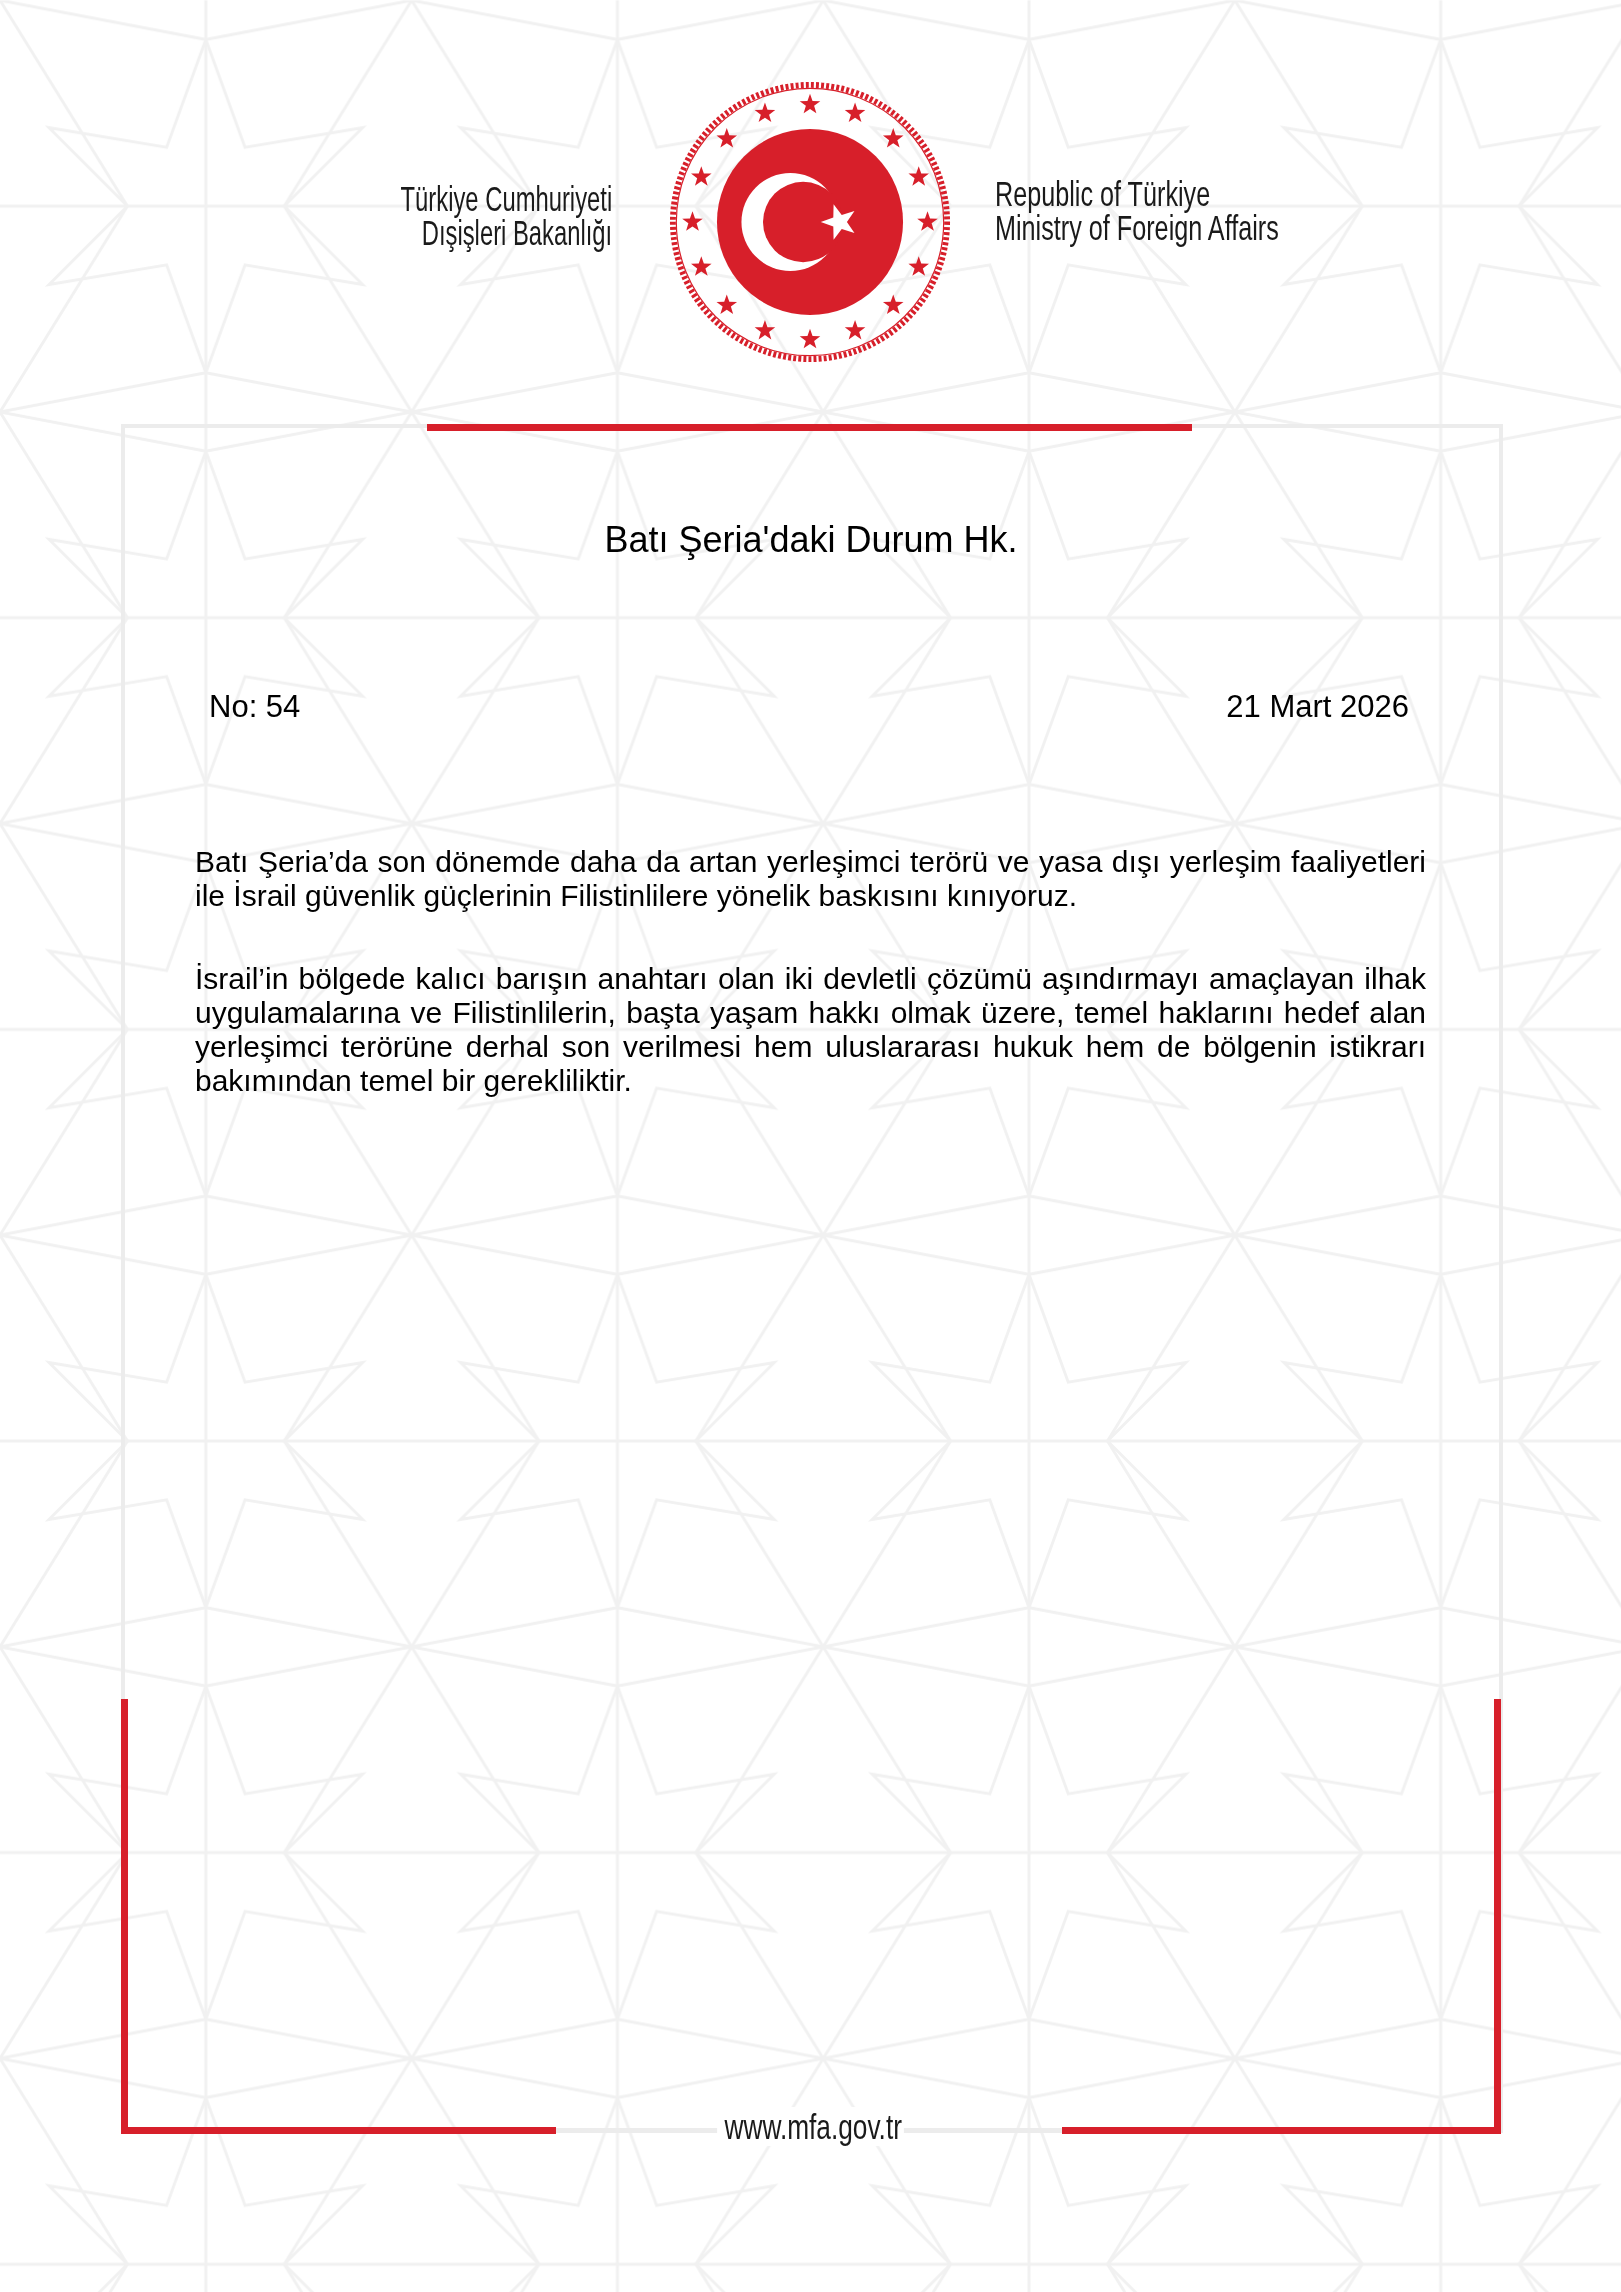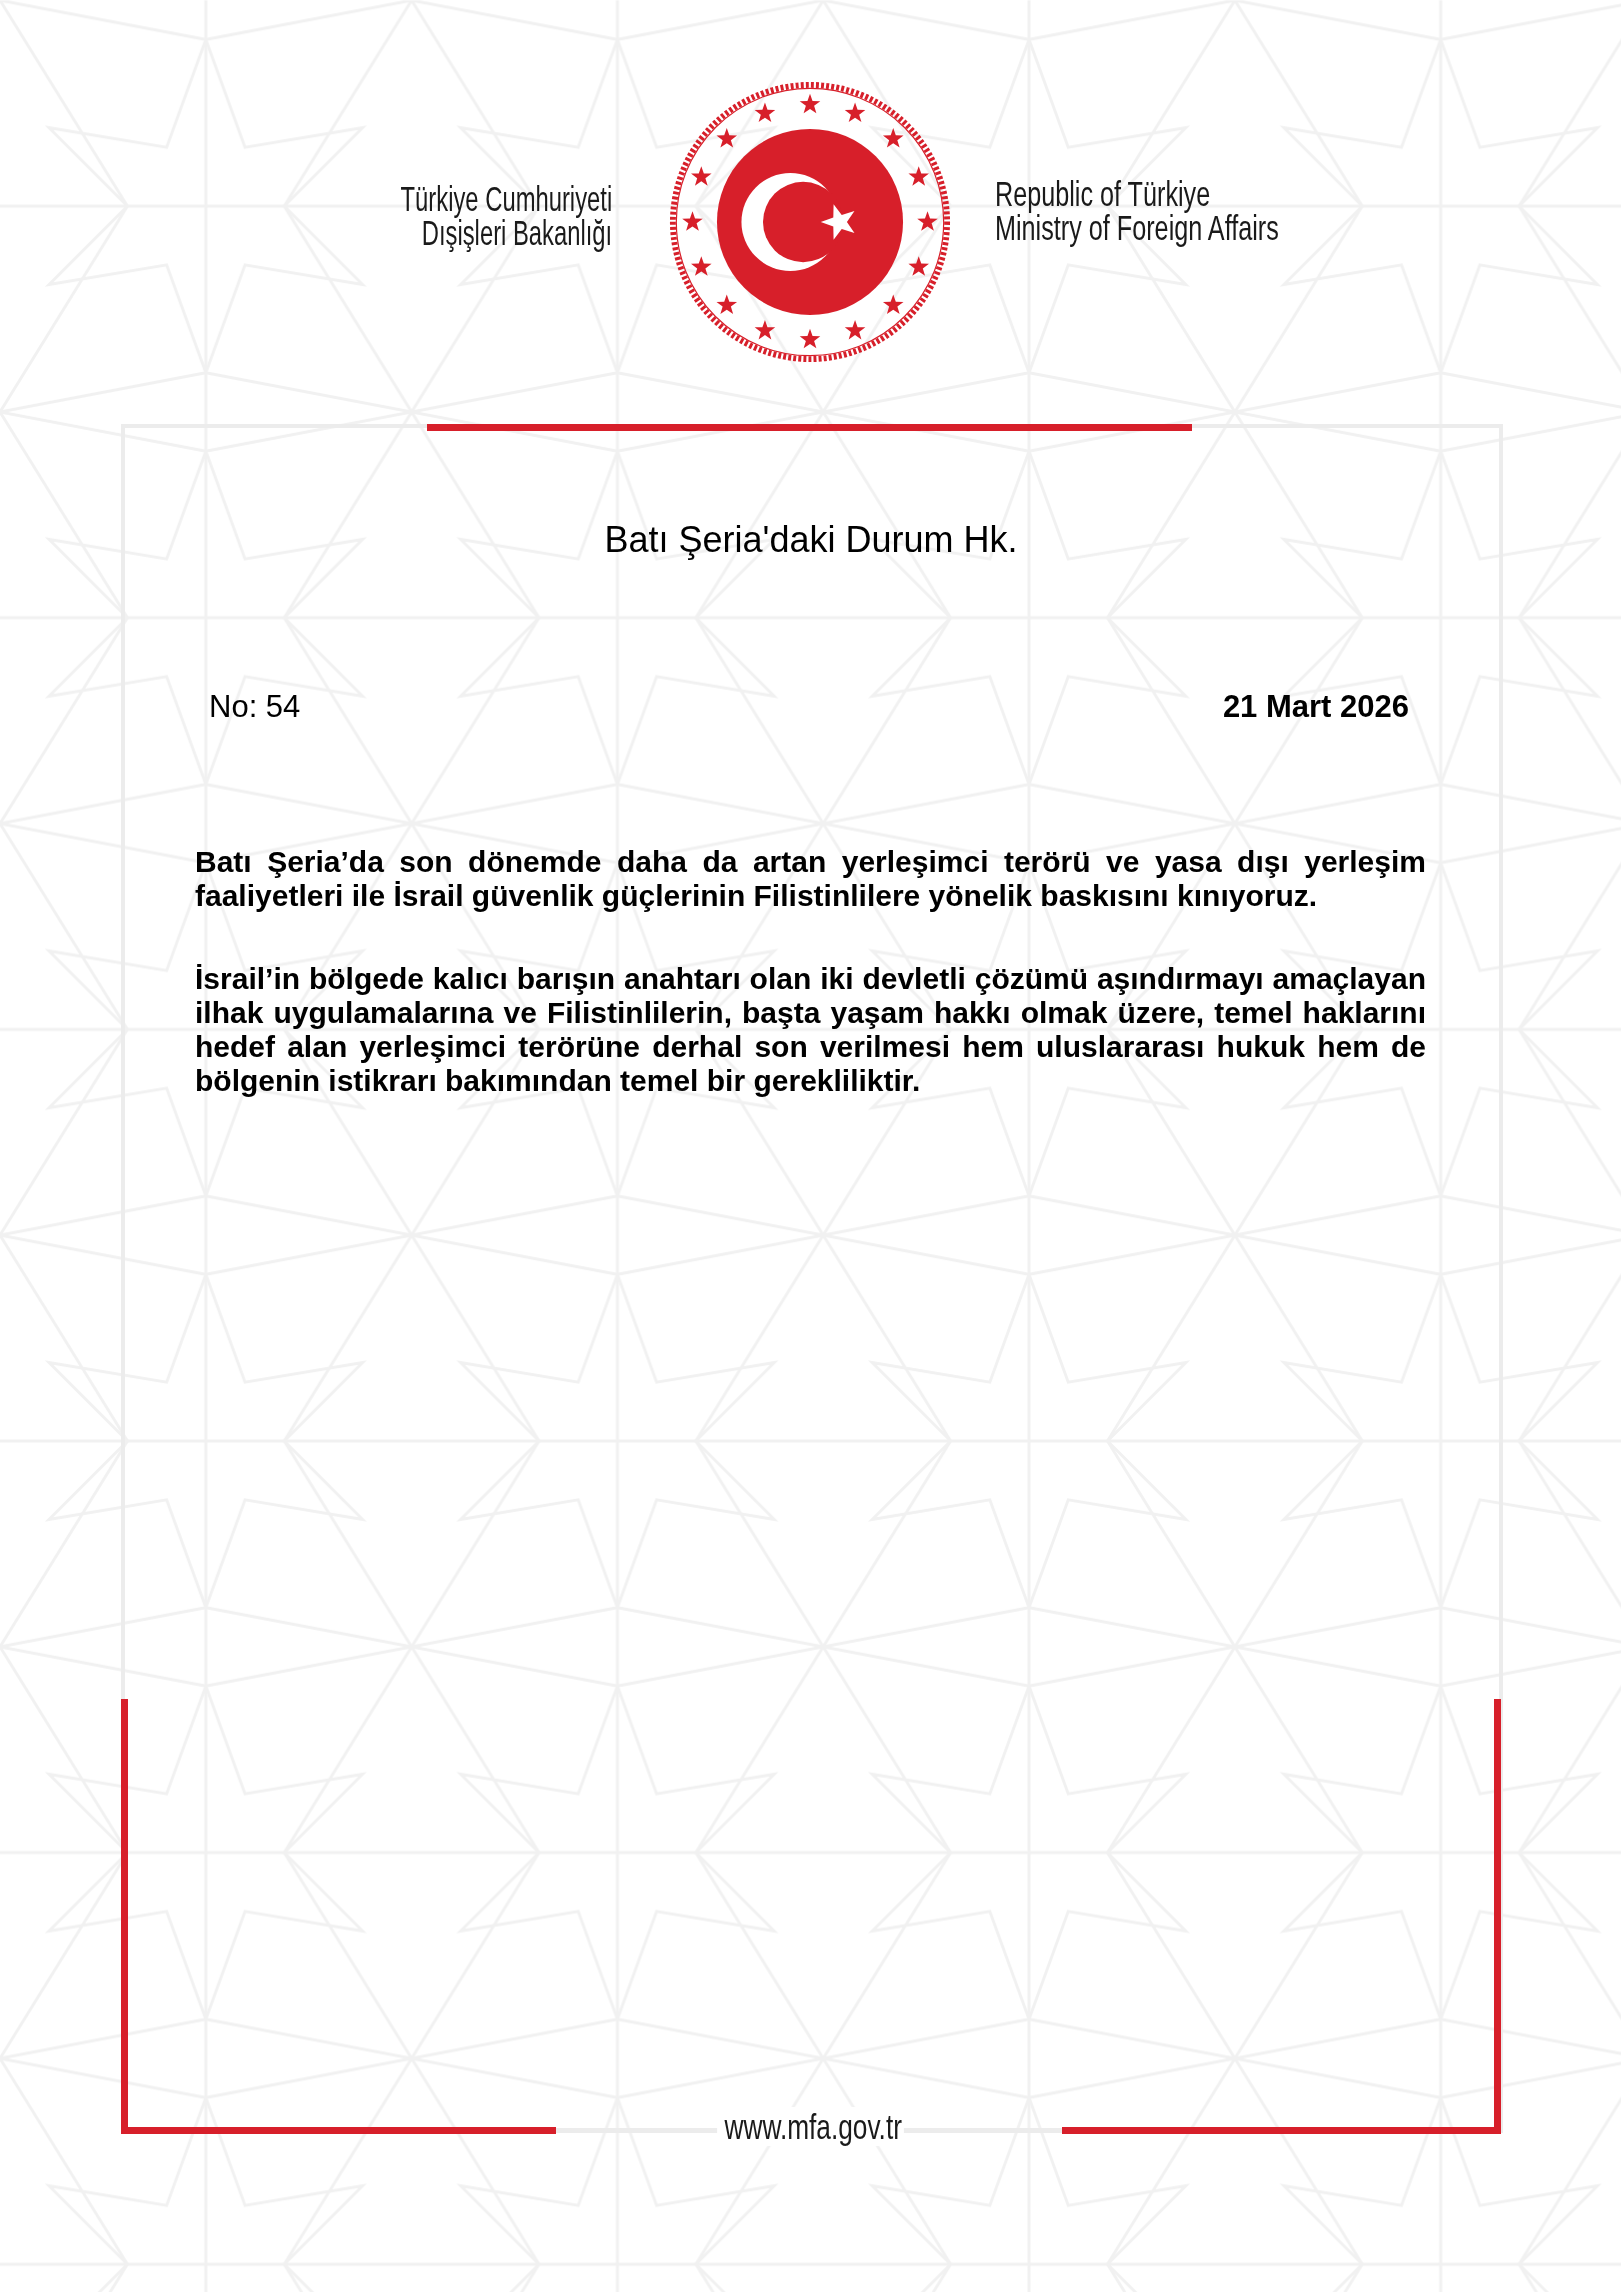--- a/index.html
+++ b/index.html
@@ -23,23 +23,23 @@
   .red-left-h { left: 121px; top: 2127px; width: 435px; height: 6.9px; }
   .red-right-v { left: 1494px; top: 1699px; width: 6.9px; height: 435px; }
   .red-right-h { left: 1062px; top: 2127px; width: 439px; height: 6.9px; }
   .gray-bottom { left: 556px; top: 2128px; width: 506px; height: 4.9px; background: #ececec; }
 
   .footer-url { left: 686px; width: 249px; top: 2107px; text-align: center; font-size: 35px; line-height: 39px; background: #ffffff; transform: scaleX(0.75); transform-origin: center top; color: #1a1a1a; padding: 0 9.8px; box-sizing: border-box; }
 
   
   .title { left: 321px; width: 980px; top: 518px; text-align: center; font-weight: normal; font-size: 36px; line-height: 43px; color: #000; }
   .meta-no { left: 209px; top: 689px; font-weight: normal; font-size: 31px; line-height: 35px; color: #000; }
-  .meta-date { right: 212px; top: 689px; font-weight: bold; font-size: 31px; line-height: 35px; color: #000; text-align: right; }
+  .meta-date { right: 212px; top: 689px; font-weight: normal; font-size: 31px; line-height: 35px; color: #000; text-align: right; }
 
-  .body { left: 195px; top: 845px; width: 1231px; font-size: 30px; line-height: 34px; color: #000; font-weight: bold; }
+  .body { left: 195px; top: 845px; width: 1231px; font-size: 30px; line-height: 34px; color: #000; }
   .body p { margin: 0 0 49px 0; text-align: justify; text-align-last: left; }
 </style>
 </head>
 <body>
 
 <svg class="bg-pattern" xmlns="http://www.w3.org/2000/svg" width="1621" height="2293" viewBox="0 0 1654 2339">
   <defs>
     <pattern id="starpat" x="0" y="0" width="420" height="420" patternUnits="userSpaceOnUse">
       <g fill="none" stroke="#f1f1f1" stroke-width="3">
         <line x1="210" y1="0" x2="210" y2="420"></line>

